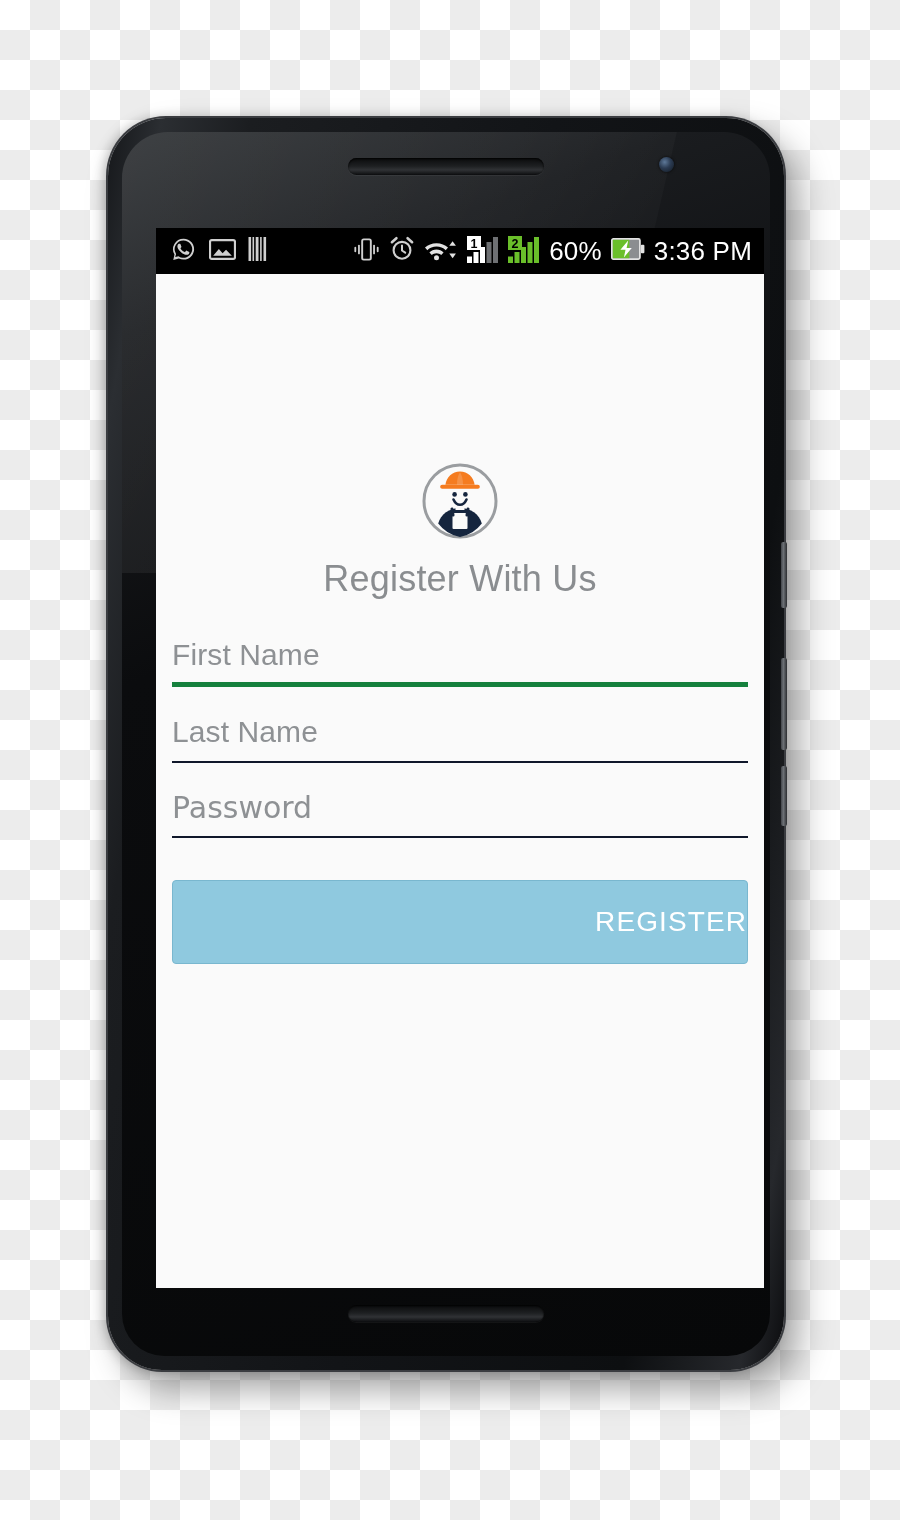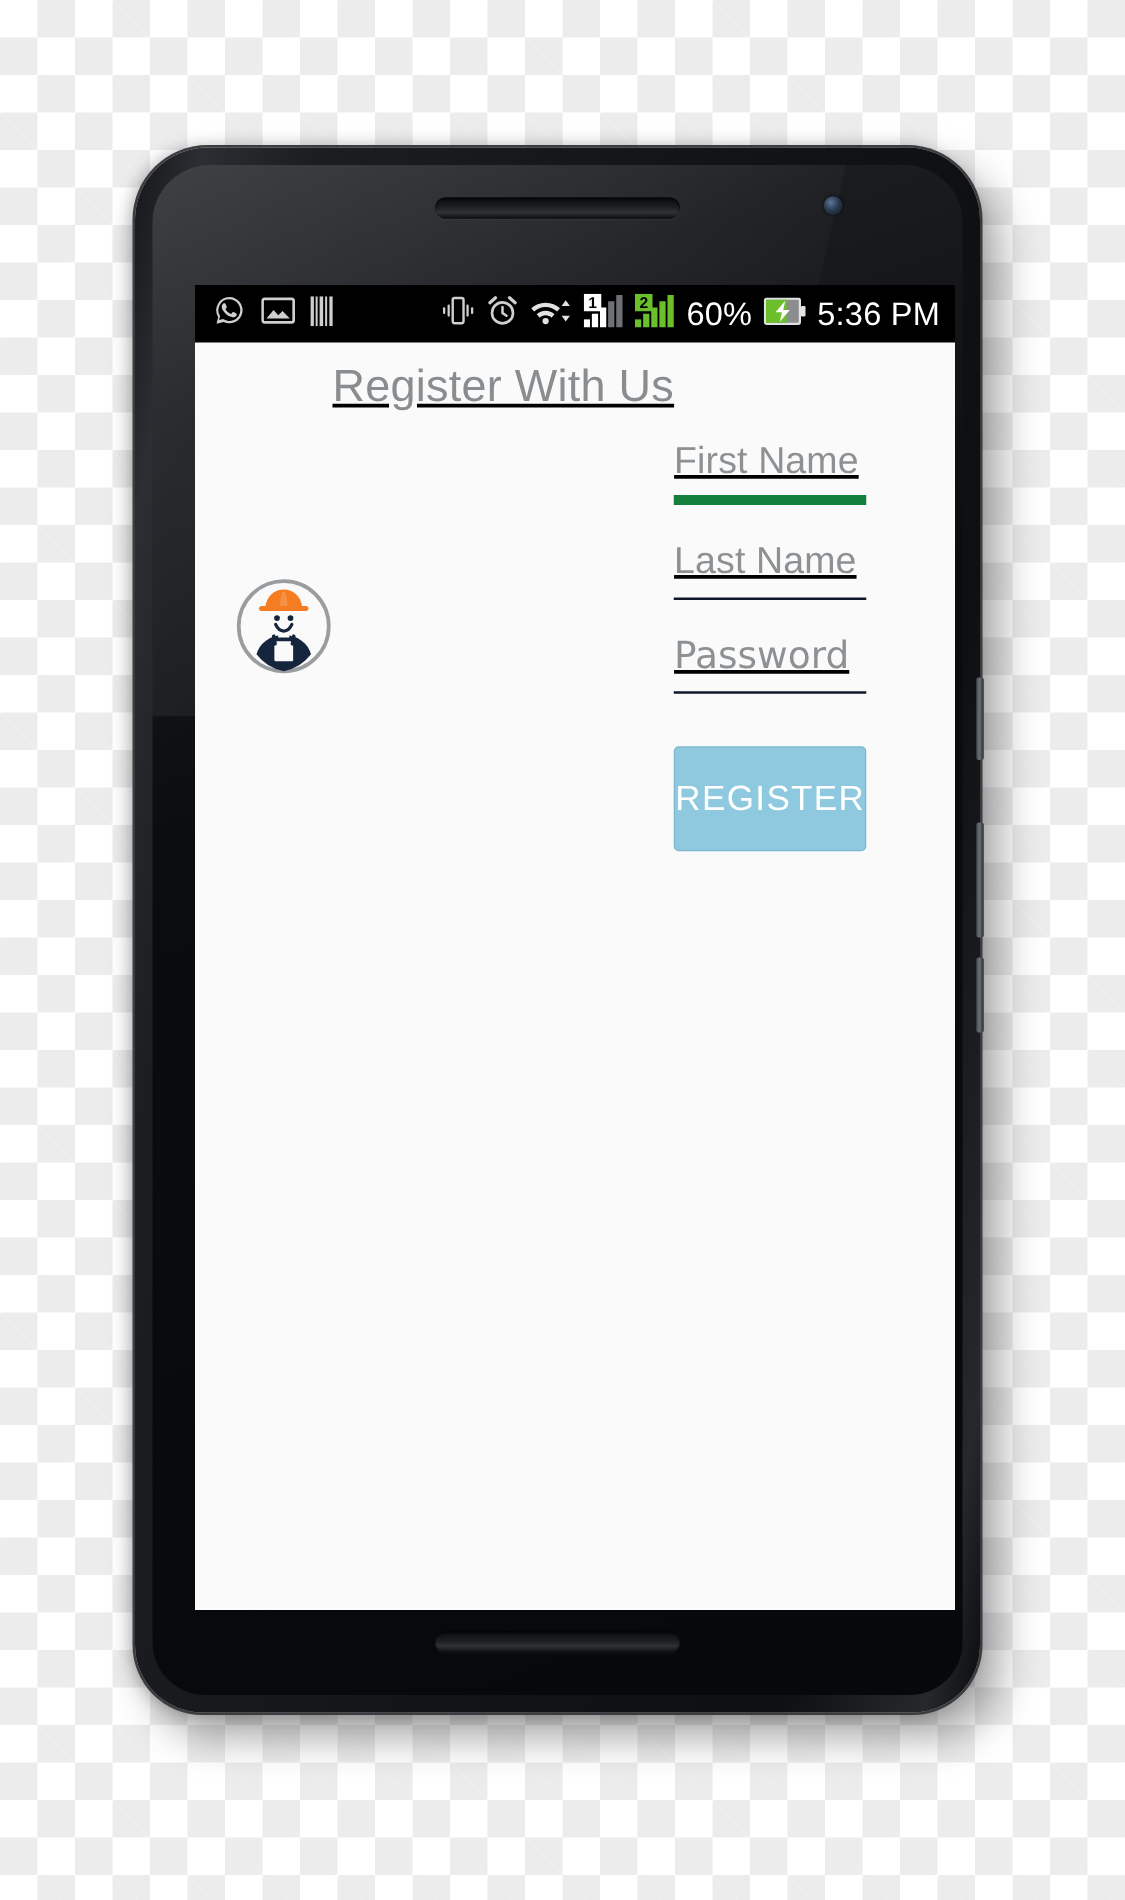--- a/index.html
+++ b/index.html
@@ -137,25 +137,24 @@
   .sb-text {
     font-family: "Liberation Sans", sans-serif;
     font-size: 26px;
     color: #ffffff;
     letter-spacing: .2px;
     line-height: 1;
   }
 
   
   #app {
-    padding: 0 32px;
+    padding: 0 16px;
     height: calc(100% - 46px);
     display: flex;
-    flex-direction: row;
-    text-decoration: underline;
+    flex-direction: column;
   }
 
   #logo-wrap {
     margin-top: 188px;
     display: flex;
     justify-content: center;
   }
   #logo { display: block; }
 
   #app-title {
@@ -167,21 +166,21 @@
     letter-spacing: .2px;
   }
 
   #form { margin-top: 36px; }
 
   .field {
     margin-bottom: 26px;
     padding-bottom: 9px;
     border-bottom: 2px solid #0f172a;
   }
-  .field.focused { border-bottom: 8px solid #15803d; padding-bottom: 8px; margin-top: 40px; }
+  .field.focused { border-bottom: 5px solid #15803d; padding-bottom: 8px; }
 
   .field-placeholder {
     display: block;
     font-size: 30px;
     color: #8e9194;
     line-height: 1.28;
     letter-spacing: .1px;
   }
   .field-placeholder.mono {
     font-family: "DejaVu Sans", sans-serif;
@@ -322,21 +321,21 @@
 
           <span class="sb-icon">
             <svg width="34" height="22" viewBox="0 0 34 22">
               <rect x="0.9" y="0.9" width="28" height="20.2" rx="1.5" fill="#8b8d90" stroke="#e2e2e2" stroke-width="1.8"></rect>
               <rect x="1.8" y="1.8" width="16.5" height="18.4" fill="#6abf2a"></rect>
               <rect x="29.8" y="6.8" width="3.6" height="8.4" rx="1" fill="#e2e2e2"></rect>
               <path d="M17.2 2.6l-7.8 9.2h5.1l-1.6 7.6 7.9-9.5h-5.2z" fill="#ffffff"></path>
             </svg>
           </span>
 
-          <span class="sb-text">5:36 PM</span>
+          <span class="sb-text">3:36 PM</span>
         </div>
       </div>
 
       <div id="app">
 
         <div id="logo-wrap">
           <span id="logo">
             <svg width="78" height="78" viewBox="0 0 78 78">
               <circle cx="39" cy="39" r="36" fill="#fafafa" stroke="#9a9da0" stroke-width="3"></circle>
 

